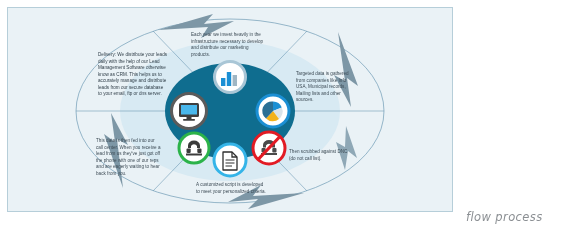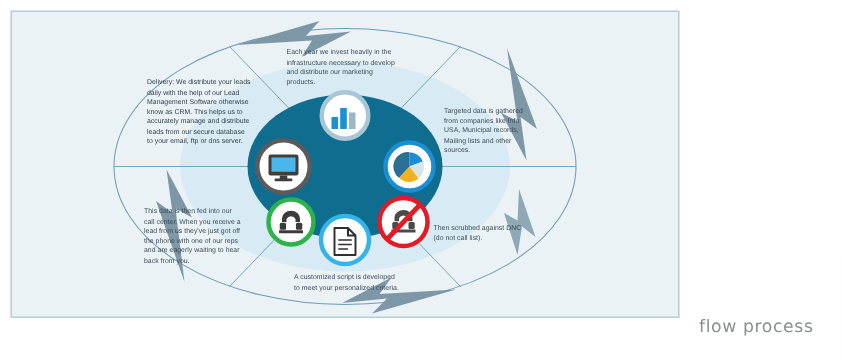--- a/index.html
+++ b/index.html
@@ -19,21 +19,21 @@
 
   #c-top{left:183px;top:24px;width:74px;}
   #c-right{left:288px;top:63px;width:62px;}
   #c-rightlow{left:281px;top:141px;width:60px;}
   #c-bottom{left:188px;top:174px;width:72px;}
   #c-leftlow{left:88px;top:130px;width:65px;}
   #c-lefttop{left:90px;top:44px;width:70px;}
 
   #caption{position:absolute;left:466px;top:210px;font-size:11.5px;
            color:#8b8f93;font-family:"DejaVu Sans",sans-serif;
-           letter-spacing:0.4px;white-space:nowrap;}
+           letter-spacing:0.4px;white-space:nowrap;font-style:italic;}
 </style>
 </head>
 <body>
 
 <div id="root">
 
   <div id="panel">
 
     <div id="stage">
       <svg width="446" height="205" viewBox="0 0 446 205" xmlns="http://www.w3.org/2000/svg">

